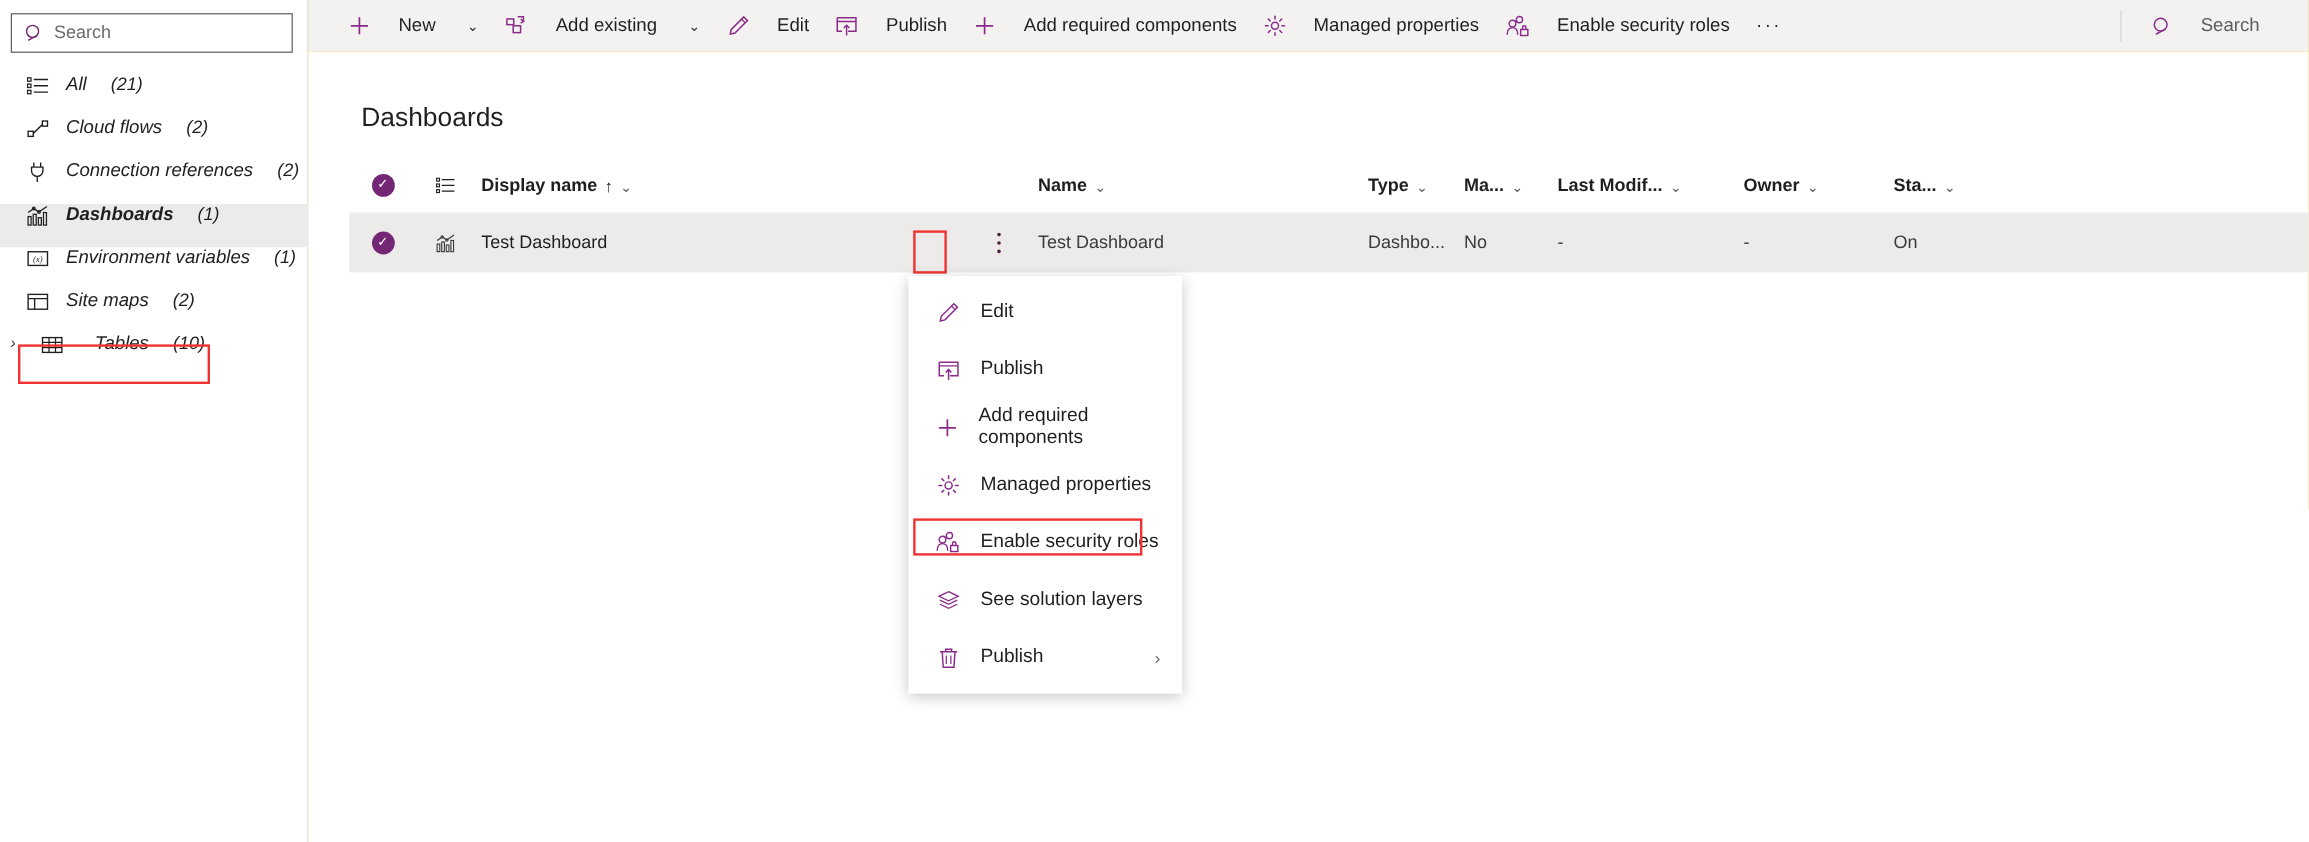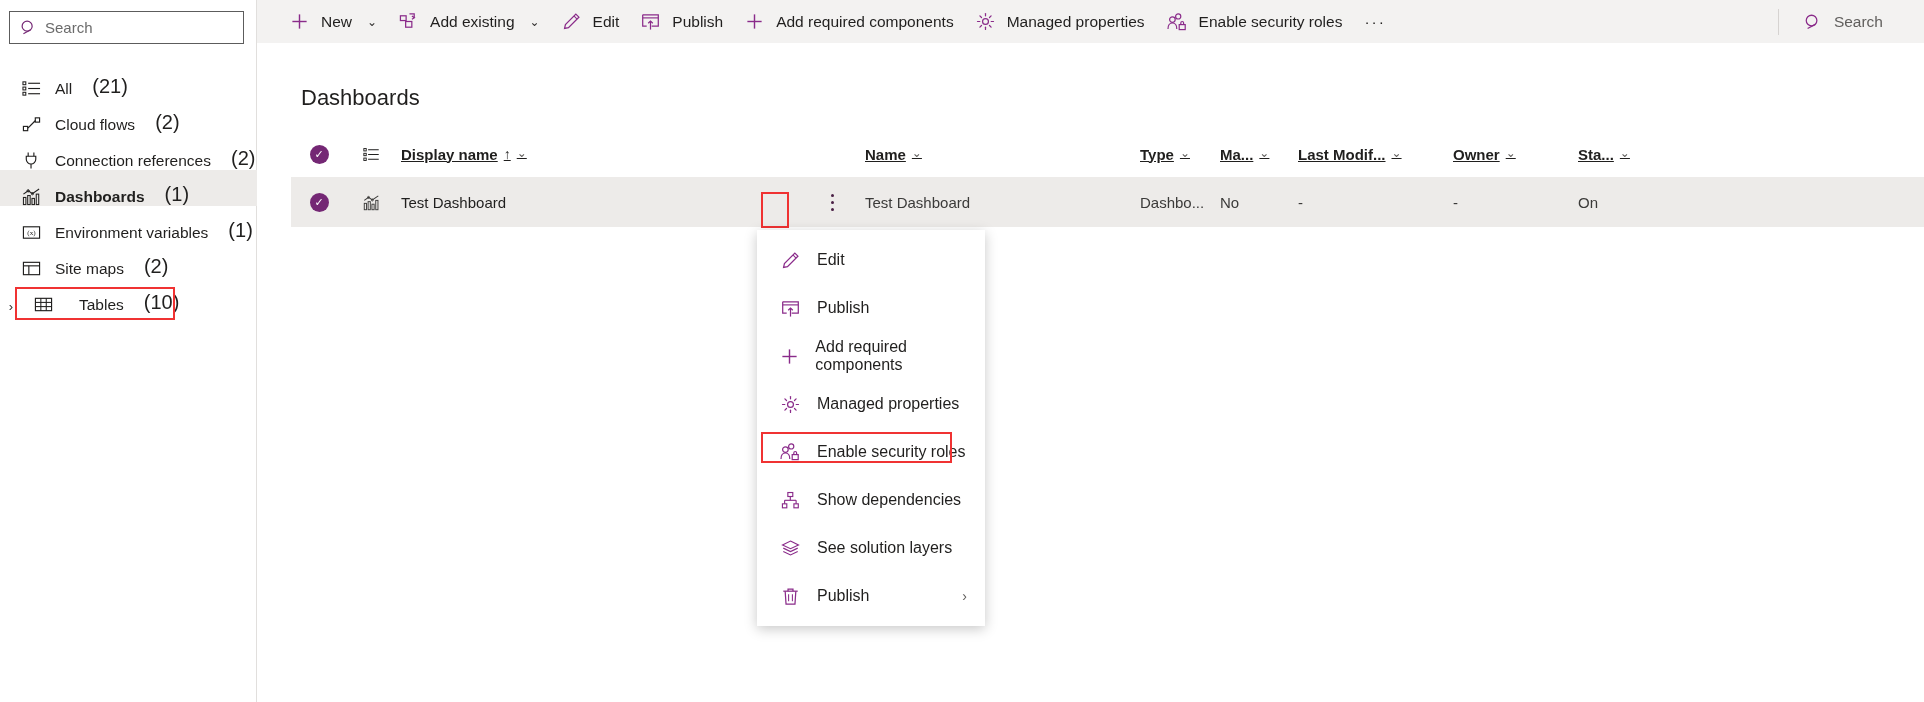--- a/index.html
+++ b/index.html
@@ -18,43 +18,43 @@
     background:#ffffff; border-right:1px solid #e1dfdd;
   }
   .search-box {
     position:absolute; left:9px; top:11px; width:235px; height:33px;
     border:1px solid #5c5c5c; background:#fff;
     display:flex; align-items:center; padding-left:10px; gap:8px;
   }
   .search-box .txt { font-size:15px; color:#6b6b6b; }
   .nav-list { position:absolute; left:0; top:62px; width:257px; }
   .nav-item {
-    position:relative; display:flex; align-items:flex-end;
-    height:36px; padding-left:22px; gap:14px; cursor:pointer;
+    position:relative; display:flex; align-items:flex-start;
+    height:36px; padding-left:22px; gap:14px; cursor:pointer;font-style:italic;
   }
   .nav-item .lbl { font-size:15.5px; color:#201f1e; white-space:nowrap; }
-  .nav-item .cnt { font-size:20px; color:#201f1e; margin-left:6px; }
+  .nav-item .cnt { font-size:15px; color:#201f1e; margin-left:6px; }
   .nav-item.selected { background:#edebe9; }
   .nav-item.selected .lbl { font-weight:bold; }
   .nav-item.expandable { padding-left:0; }
   .nav-item .chev-col {
     width:22px; display:flex; align-items:center; justify-content:center;
     color:#323130; font-size:13px;
   }
   .redbox {
     position:absolute; border:2.5px solid #f03232; pointer-events:none;
   }
 
   
   .cmdbar {
     position:absolute; left:257px; top:0; right:0; height:43px;
     background:#f3f2f1; display:flex; align-items:center;
   }
   .cmd {
-    display:flex; align-items:center; gap:12px; height:43px;
+    display:flex; align-items:center; gap:23px; height:43px;
     padding:16px 11px; cursor:pointer; white-space:nowrap;
   }
   .cmd .lbl { font-size:15.5px; color:#201f1e; }
   .cmd .caret { color:#323130; font-size:12px; margin-left:3px; }
   .cmd-sep {
     width:1px; height:26px; background:#d6d3d1; margin:0 14px;
   }
   .cmdbar .spacer { flex:1 1 auto; }
   .cmd-search .txt { font-size:15.5px; color:#605e5c; }
 
@@ -80,21 +80,21 @@
   .c-check { width:56px; display:flex; align-items:center; justify-content:center; }
   .c-icon  { width:48px; display:flex; align-items:center; justify-content:center; }
   .c-disp  { width:405px; padding-left:6px; }
   .c-dots  { width:65px; display:flex; align-items:center; justify-content:center; }
   .c-name  { width:275px; }
   .c-type  { width:80px; }
   .c-man   { width:78px; }
   .c-mod   { width:155px; }
   .c-own   { width:125px; }
   .c-sta   { width:90px; }
-  .hcell { display:flex; align-items:flex-start; gap:6px; font-size:15px; color:#201f1e; font-weight:bold;text-decoration:underline; }
+  .hcell { display:flex; align-items:flex-end; gap:6px; font-size:15px; color:#201f1e; font-weight:bold; }
   .hcell .caret { color:#605e5c; font-weight:normal; font-size:12px; }
   .hcell .asc { color:#201f1e; font-weight:normal; font-size:14px; }
   .cell { font-size:15px; color:#201f1e; }
   .cell.dim { color:#3b3a39; }
   .chk {
     width:19px; height:19px; border-radius:50%; background:#742774;
     display:flex; align-items:center; justify-content:center;
     color:#fff; font-size:11px; line-height:1;
   }
   .rowdots {
@@ -517,34 +517,20 @@
           <circle cx="5.4" cy="7.6" r="2.8" fill="none" stroke="#8a2b8a" stroke-width="1.2"></circle>
           <path d="M1 17 c0 -4 2 -6 4.4 -6 c2.4 0 4.4 2 4.4 6" fill="none" stroke="#8a2b8a" stroke-width="1.2"></path>
           <rect x="12.2" y="12.6" width="6" height="5" fill="none" stroke="#8a2b8a" stroke-width="1.2"></rect>
           <path d="M13.8 12.6 v-1.7 a1.4 1.4 0 0 1 2.8 0 v1.7" fill="none" stroke="#8a2b8a" stroke-width="1.2"></path>
         </svg>
       </span>
       <span class="lbl">Enable security roles</span>
       <span class="redbox" style="left:4px; top:4px; width:191px; height:31px;"></span>
     </div>
 
-    <div class="ctxitem">
-      <span class="ctx-ico">
-        <svg width="19" height="19" viewBox="0 0 20 20">
-          <rect x="7.2" y="1.6" width="5.2" height="4.2" fill="none" stroke="#8a2b8a" stroke-width="1.2"></rect>
-          <rect x="1.5" y="13.5" width="4.6" height="4.2" fill="none" stroke="#8a2b8a" stroke-width="1.2"></rect>
-          <rect x="13.6" y="13.5" width="4.6" height="4.2" fill="none" stroke="#8a2b8a" stroke-width="1.2"></rect>
-          <line x1="9.8" y1="5.8" x2="9.8" y2="9.8" stroke="#8a2b8a" stroke-width="1.2"></line>
-          <line x1="3.8" y1="9.8" x2="15.9" y2="9.8" stroke="#8a2b8a" stroke-width="1.2"></line>
-          <line x1="3.8" y1="9.8" x2="3.8" y2="13.5" stroke="#8a2b8a" stroke-width="1.2"></line>
-          <line x1="15.9" y1="9.8" x2="15.9" y2="13.5" stroke="#8a2b8a" stroke-width="1.2"></line>
-        </svg>
-      </span>
-      <span class="lbl">Show dependencies</span>
-    </div>
 
     <div class="ctxitem">
       <span class="ctx-ico">
         <svg width="19" height="19" viewBox="0 0 20 20">
           <path d="M10 2.2 L18.4 6.2 L10 10.2 L1.6 6.2 Z" fill="none" stroke="#8a2b8a" stroke-width="1.2"></path>
           <path d="M2.4 9.6 L10 13.2 L17.6 9.6" fill="none" stroke="#8a2b8a" stroke-width="1.2"></path>
           <path d="M2.4 13.2 L10 16.8 L17.6 13.2" fill="none" stroke="#8a2b8a" stroke-width="1.2"></path>
         </svg>
       </span>
       <span class="lbl">See solution layers</span>

